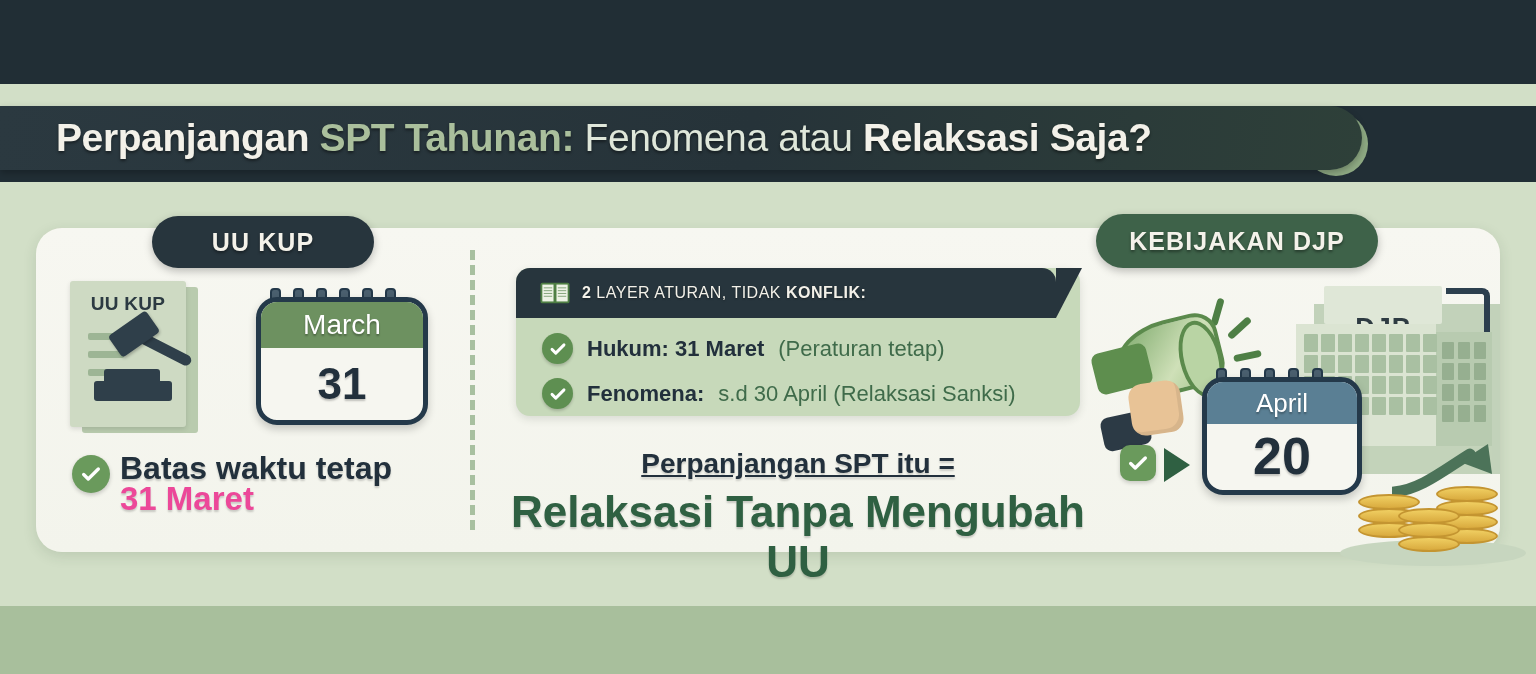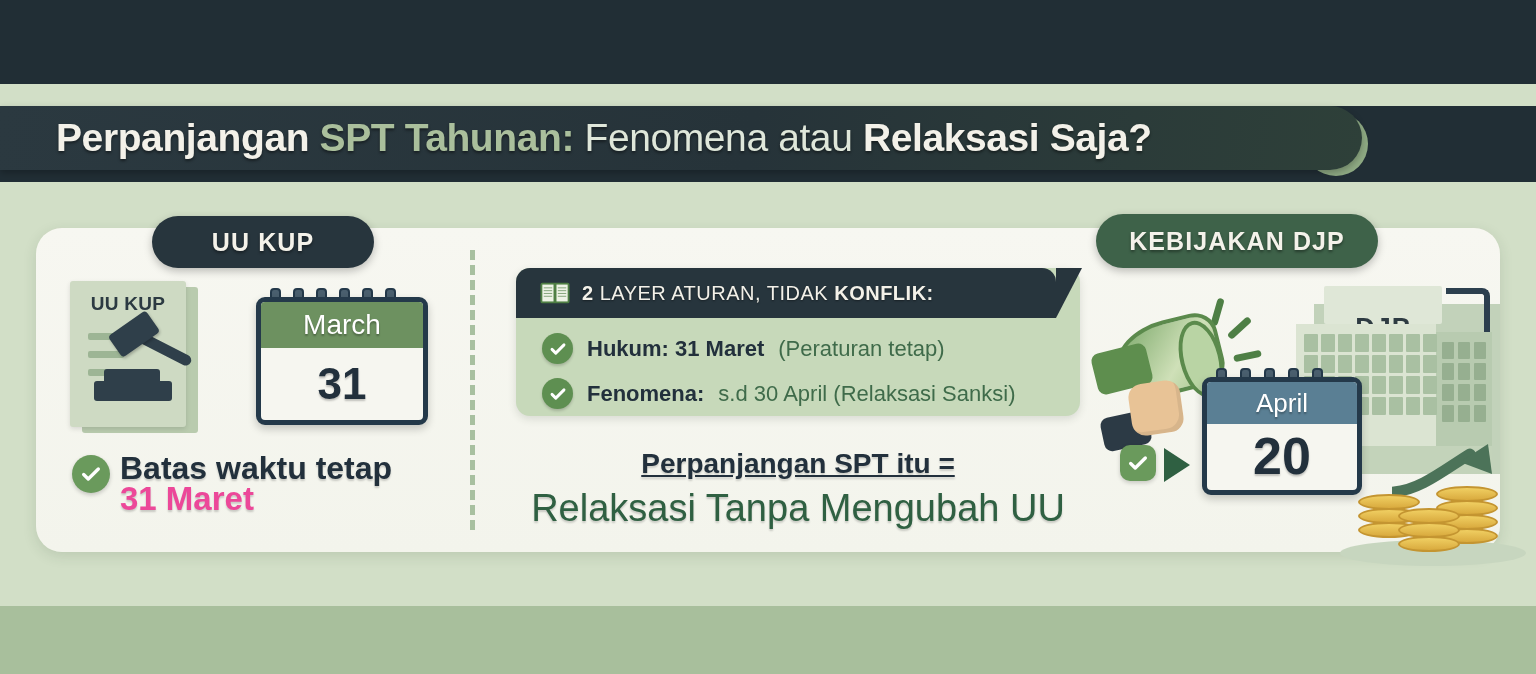--- a/index.html
+++ b/index.html
@@ -72,21 +72,21 @@
               font-size:19px; font-weight:bold; color:#2c3a42; letter-spacing:.3px; }
   .doc-line { position:absolute; left:18px; height:7px; width:36px; background:#9db595; border-radius:2px; }
   .dl1 { top:52px; } .dl2 { top:70px; } .dl3 { top:88px; }
   .gavel-head { position:absolute; left:41px; top:40px; width:46px; height:26px; background:#2f3f4a;
                 border-radius:4px; transform:rotate(-35deg); box-shadow:0 2px 3px rgba(0,0,0,.25); }
   .gavel-handle { position:absolute; left:62px; top:62px; width:62px; height:11px; background:#2f3f4a;
                   border-radius:6px; transform:rotate(27deg); }
   .gavel-block { position:absolute; left:24px; top:100px; width:78px; height:20px; background:#2f3f4a; border-radius:3px; }
   .gavel-block2{ position:absolute; left:34px; top:88px; width:56px; height:14px; background:#2f3f4a; border-radius:3px 3px 0 0; }
 
-  .cal { position:absolute; border-radius:9px; border:5px solid #24394a;
+  .cal { position:absolute; border-radius:21px; border:5px solid #24394a;
          overflow:hidden; background:#f6f6f0; box-shadow:0 4px 9px rgba(0,0,0,.2); }
   .cal-march { left:256px; top:297px; width:172px; height:128px; }
   .cal-april { left:1202px; top:377px; width:160px; height:118px; border-color:#24394a; }
   .cal-head  { height:46px; display:flex; align-items:center; justify-content:center;
                color:#fff; font-size:28px; text-shadow:0 2px 2px rgba(0,0,0,.3); }
   .cal-march .cal-head { background:#6d9160; }
   .cal-april .cal-head { background:#5a7f94; font-size:26px; height:42px; }
   .cal-body  { display:flex; align-items:center; justify-content:center;
                color:#22303c; font-weight:bold; text-shadow:0 2px 2px rgba(0,0,0,.22); }
   .cal-march .cal-body { height:72px; font-size:44px; }
@@ -117,38 +117,38 @@
   .rule-head {
     position:absolute; left:516px; top:268px; width:540px; height:50px;
     background:#27353d; border-radius:14px 14px 0 0;
     display:flex; align-items:center; padding-left:24px; gap:12px;
   }
   .rule-head::after {
     content:""; position:absolute; right:-26px; top:0; width:26px; height:50px;
     background:#27353d; clip-path:polygon(0 0,100% 0,0 100%);
   }
   .book-icon { width:30px; height:24px; flex:0 0 auto; }
-  .rule-head-txt { color:#f3f1e9; font-size:20px; font-weight:bold; letter-spacing:.5px;
+  .rule-head-txt { color:#f3f1e9; font-size:16px; font-weight:bold; letter-spacing:.5px;
                    text-shadow:0 1px 2px rgba(0,0,0,.4); white-space:nowrap; }
   .rh-light { font-weight:500; }
   .rule-row { position:absolute; display:flex; align-items:center; gap:14px; white-space:nowrap; }
   .rr1 { left:542px; top:333px; }
   .rr2 { left:542px; top:378px; }
   .rr-check { width:31px; height:31px; border-radius:50%; background:#5e8f51;
               display:flex; align-items:center; justify-content:center; flex:0 0 auto;
               box-shadow:0 2px 3px rgba(0,0,0,.18); }
   .rr-check svg { width:18px; height:18px; }
   .rr-bold { font-size:22px; font-weight:bold; color:#22303c; }
   .rr-green{ font-size:22px; color:#3f6b4a; }
   .rr-greenb{ font-size:22px; font-weight:bold; color:#22303c; }
 
   .concl1 { position:absolute; left:516px; top:448px; width:564px; text-align:center;
             font-size:28px; font-weight:bold; color:#22303c; text-shadow:0 2px 2px rgba(0,0,0,.16);text-decoration:underline; }
   .concl2 { position:absolute; left:506px; top:487px; width:584px; text-align:center;
-            font-size:38px; font-weight:normal; color:#2f6042; text-shadow:0 2px 2px rgba(0,0,0,.18); }
+            font-size:44px; font-weight:bold; color:#2f6042; text-shadow:0 2px 2px rgba(0,0,0,.18); }
 
   
   .bldg { position:absolute; left:1296px; top:286px; width:200px; height:188px; }
   .bldg-shadow { position:absolute; left:18px; top:18px; width:186px; height:170px; background:#c2d2ba; }
   .bldg-sign { position:absolute; left:28px; top:0; width:118px; height:38px; background:#dfe7d7; border-radius:2px; }
   .bldg-sign-t { position:absolute; left:28px; top:3px; width:118px; text-align:center;
                  font-size:27px; font-weight:bold; color:#2e3b42; letter-spacing:1px;margin-top:24px; }
   .bldg-main { position:absolute; left:0; top:38px; width:140px; height:150px; background:#dbe4d2; }
   .bldg-side { position:absolute; left:140px; top:46px; width:56px; height:142px; background:#b8cbb0; }
   .bldg-base { position:absolute; left:0; top:160px; width:196px; height:28px; background:#c3d3ba; }

